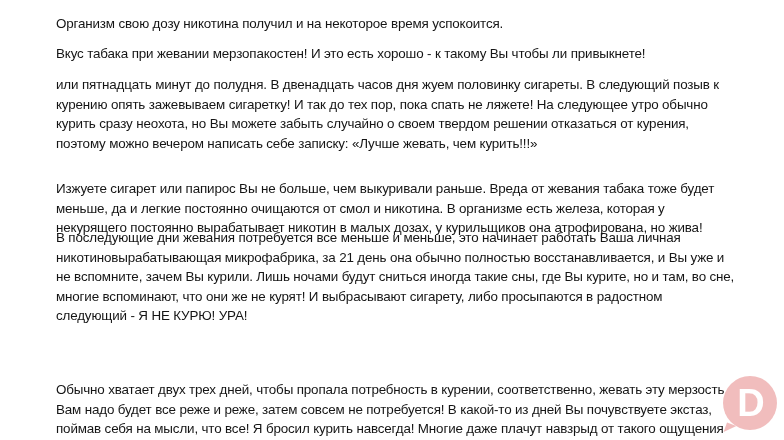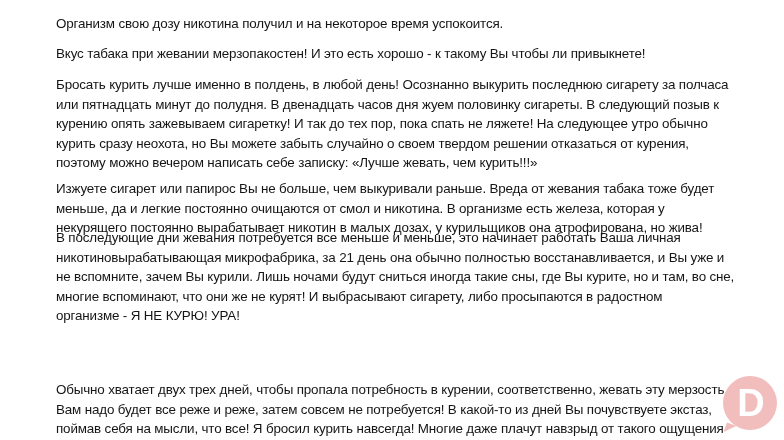--- a/index.html
+++ b/index.html
@@ -72,39 +72,38 @@
 <div class="doc">
   <p class="para" style="top:6px;">
     <span class="line">Организм свою дозу никотина получил и на некоторое время успокоится.</span>
   </p>
 
   <p class="para" style="top:36px;">
     <span class="line">Вкус табака при жевании мерзопакостен! И это есть хорошо - к такому Вы чтобы ли привыкнете!</span>
   </p>
 
   <p class="para" style="top:67px;">
-    <span class="line">Бросать курить лучше именно в полдень, в любой день! Осознанно выкурить последнюю сигарету за полчаса</span>
     <span class="line">или пятнадцать минут до полудня. В двенадцать часов дня жуем половинку сигареты. В следующий позыв к</span>
     <span class="line">курению опять зажевываем сигаретку! И так до тех пор, пока спать не ляжете! На следующее утро обычно</span>
     <span class="line">курить сразу неохота, но Вы можете забыть случайно о своем твердом решении отказаться от курения,</span>
     <span class="line">поэтому можно вечером написать себе записку: «Лучше жевать, чем курить!!!»</span>
   </p>
 
   <p class="para" style="top:171px;">
     <span class="line">Изжуете сигарет или папирос Вы не больше, чем выкуривали раньше. Вреда от жевания табака тоже будет</span>
     <span class="line">меньше, да и легкие постоянно очищаются от смол и никотина. В организме есть железа, которая у</span>
     <span class="line">некурящего постоянно вырабатывает никотин в малых дозах, у курильщиков она атрофирована, но жива!</span>
   </p>
 
   <p class="para" style="top:220px;">
     <span class="line">В последующие дни жевания потребуется все меньше и меньше, это начинает работать Ваша личная</span>
     <span class="line">никотиновырабатывающая микрофабрика, за 21 день она обычно полностью восстанавливается, и Вы уже и</span>
     <span class="line">не вспомните, зачем Вы курили. Лишь ночами будут сниться иногда такие сны, где Вы курите, но и там, во сне,</span>
     <span class="line">многие вспоминают, что они же не курят! И выбрасывают сигарету, либо просыпаются в радостном</span>
-    <span class="line">организме - Я НЕ КУРЮ! УРА!</span>
+    <span class="line">следующий - Я НЕ КУРЮ! УРА!</span>
   </p>
 
   <p class="para" style="top:372px;">
     <span class="line">Обычно хватает двух трех дней, чтобы пропала потребность в курении, соответственно, жевать эту мерзость</span>
     <span class="line">Вам надо будет все реже и реже, затем совсем не потребуется! В какой-то из дней Вы почувствуете экстаз,</span>
     <span class="line">поймав себя на мысли, что все! Я бросил курить навсегда! Многие даже плачут навзрыд от такого ощущения</span>
     <span class="line">счастья!</span>
   </p>
 </div>
 

